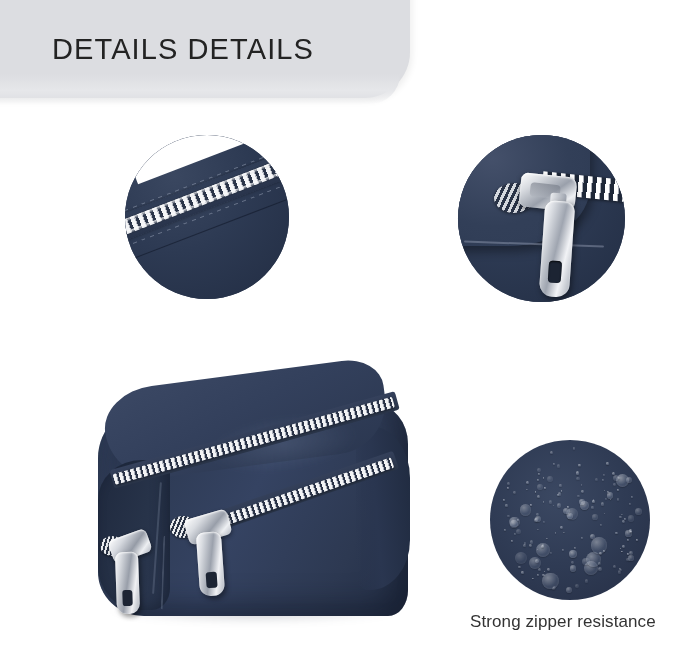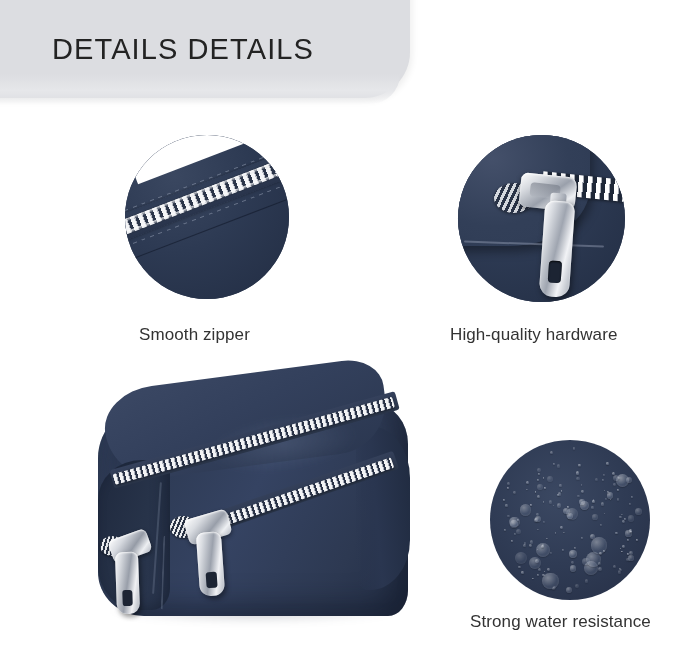--- a/index.html
+++ b/index.html
@@ -539,39 +539,37 @@
     <div class="circle-inner">
       <div class="fabric-navy"></div>
       <div class="white-wedge"></div>
       <div class="zip-tape"></div>
       <div class="stitch-row" style="top:88px;"></div>
       <div class="zip-strip"></div>
       <div class="stitch-row" style="top:124px;"></div>
       <div class="seam-line" style="left:-10px; top:130px; width:230px; height:1px; transform:rotate(-21deg); transform-origin:left center;"></div>
     </div>
   </div>
-  <div class="caption" id="caption-zipper">Smooth zipper</div>
 
   <div class="circle" id="circle-hardware">
     <div class="circle-inner">
       <div class="fabric-navy"></div>
       <div class="hw-flap"></div>
       <div class="hw-pocket-seam"></div>
       <div class="hw-teeth"></div>
       <div class="hw-coil"></div>
       <div class="hw-slider">
         <div class="hw-slider-notch"></div>
       </div>
       <div class="hw-pull-neck"></div>
       <div class="hw-pull">
         <div class="hw-pull-slot"></div>
       </div>
     </div>
   </div>
-  <div class="caption" id="caption-hardware">High-quality hardware</div>
 
   <div id="product-photo">
     <div class="bag-shadow"></div>
     <div class="bag-body"></div>
     <div class="bag-right-edge"></div>
     <div class="bag-top"></div>
     <div class="bag-highlight"></div>
     <div class="bag-side-panel"></div>
     <div class="bag-side-seam"></div>
 
@@ -742,15 +740,15 @@
         <div class="drop" style="left: 15.4557px; top: 64.4511px; width: 2.40365px; height: 2.40365px; opacity: 0.63;"></div>
         <div class="drop" style="left: 46.2845px; top: 72.8893px; width: 2.82155px; height: 2.82155px; opacity: 0.48;"></div>
         <div class="drop" style="left: 19.9751px; top: 79.904px; width: 7.83979px; height: 7.83979px; opacity: 0.69;"></div>
         <div class="drop" style="left: 64.5679px; top: 92.2334px; width: 1.80398px; height: 1.80398px; opacity: 0.53;"></div>
         <div class="drop" style="left: 39.4483px; top: 117.384px; width: 11.8414px; height: 11.8414px; opacity: 0.58;"></div>
         <div class="drop" style="left: 83.6583px; top: 106.639px; width: 2.43487px; height: 2.43487px; opacity: 0.65;"></div>
         <div class="drop" style="left: 79.788px; top: 125.269px; width: 6.30058px; height: 6.30058px; opacity: 0.77;"></div>
         <div class="drop" style="left: 31.3326px; top: 131.226px; width: 2.41993px; height: 2.41993px; opacity: 0.78;"></div>
       </div>
   </div>
-  <div class="caption" id="caption-water">Strong water resistance</div>
+  <div class="caption" id="caption-water">Strong zipper resistance</div>
 
 </div>
 
 </body></html>

